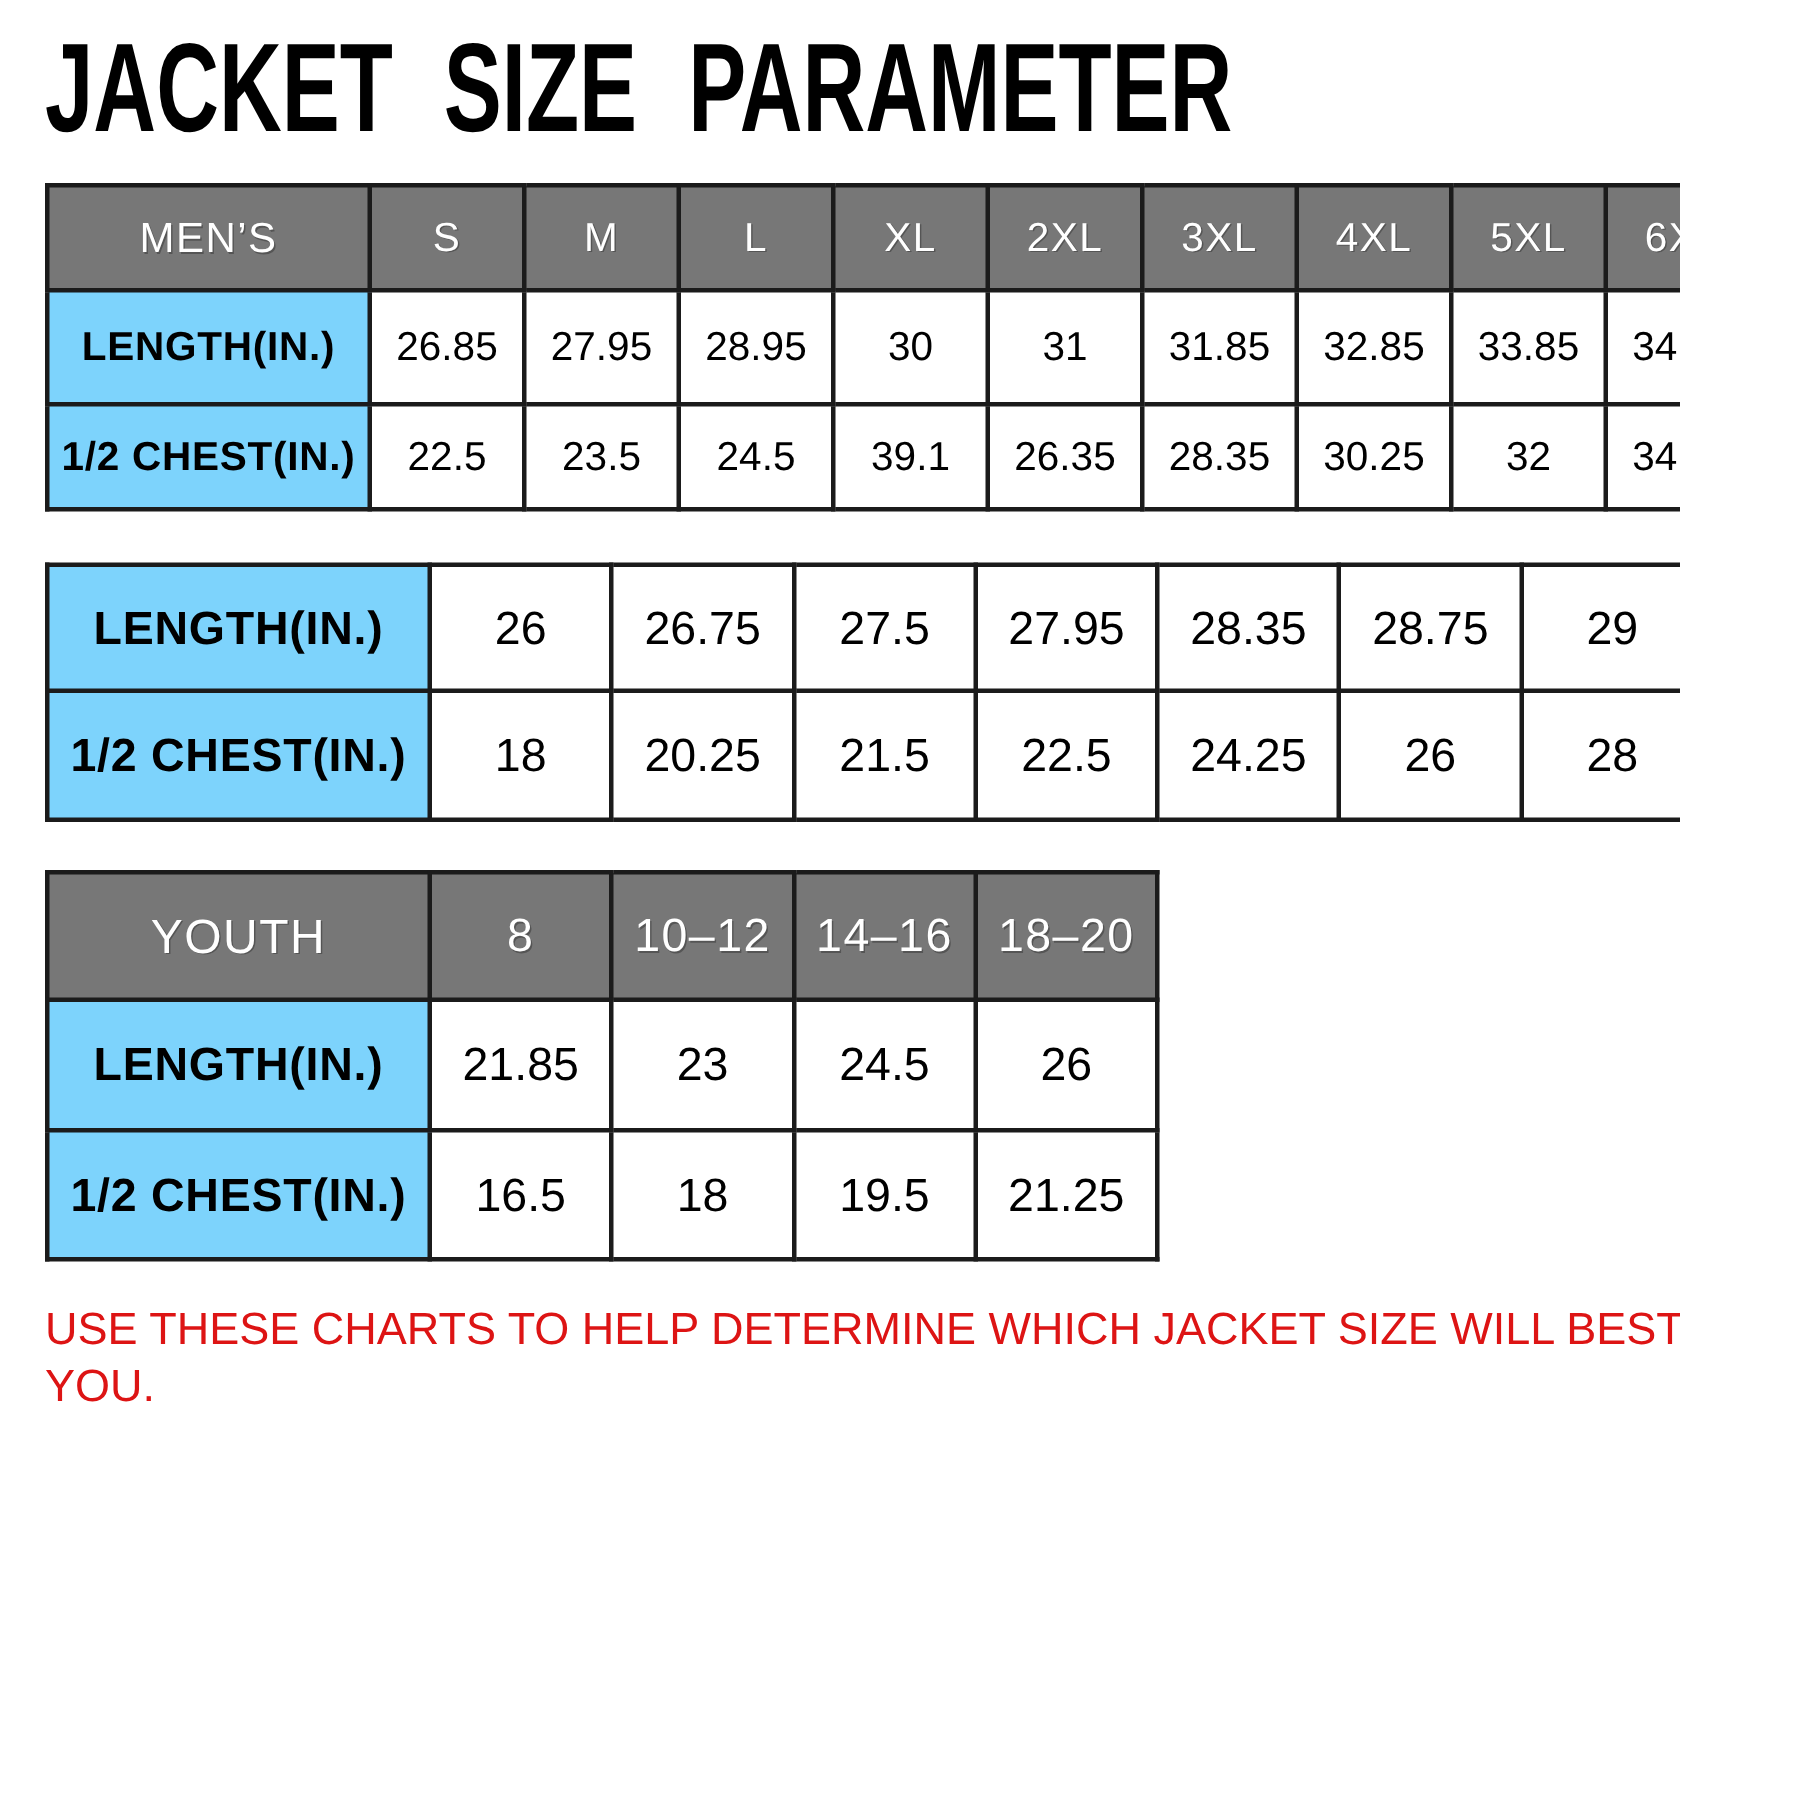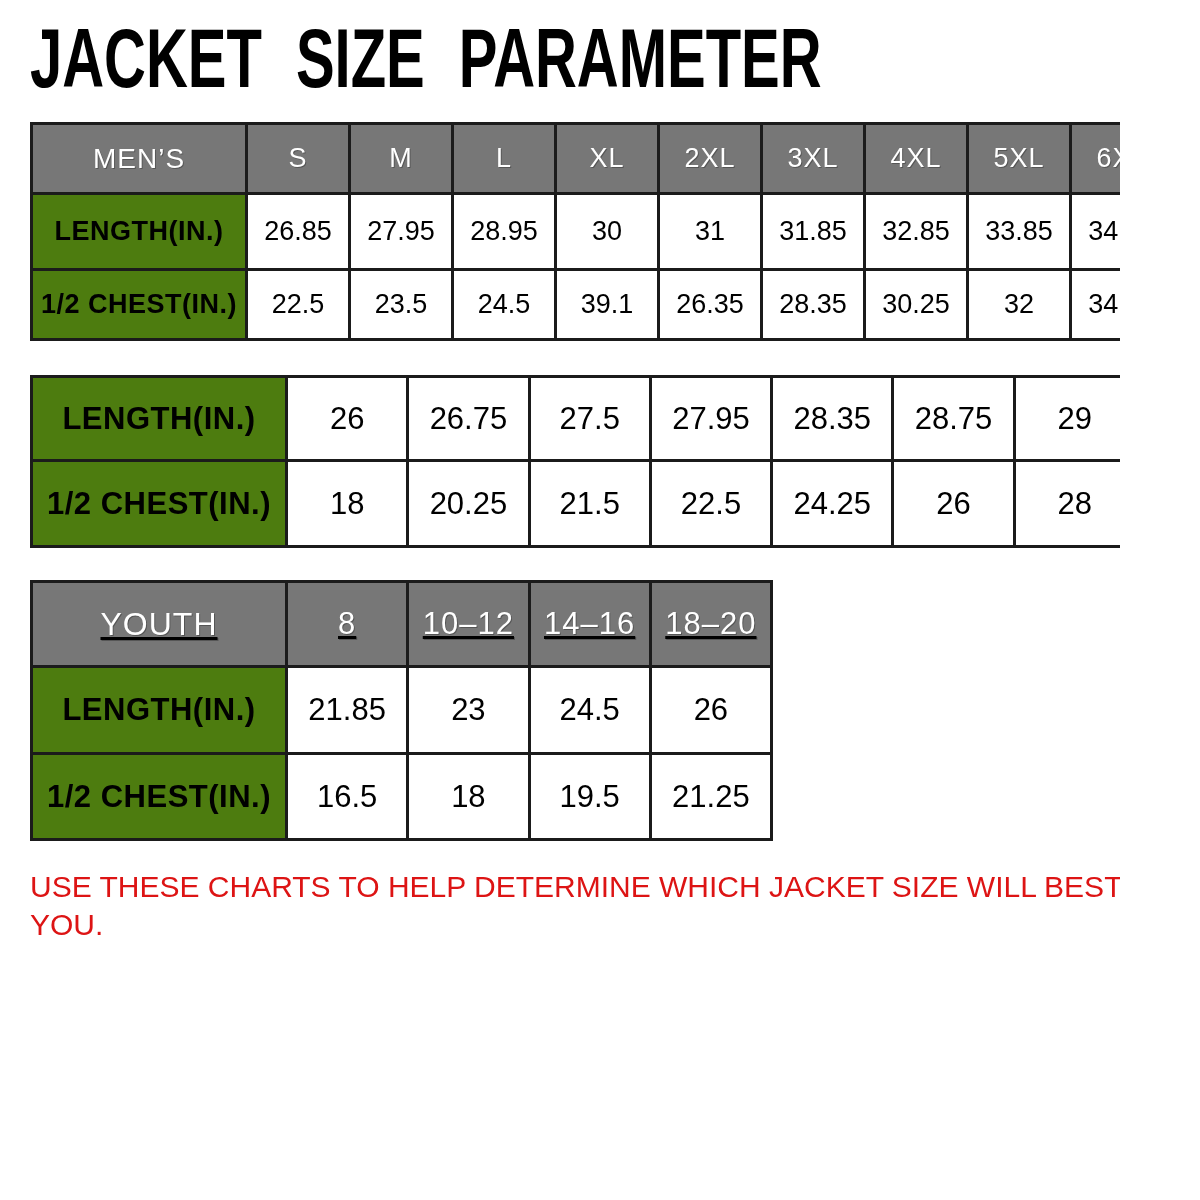--- a/index.html
+++ b/index.html
@@ -36,40 +36,40 @@
   table.t th,table.t td{
     border:3px solid var(--line);
     text-align:center;vertical-align:middle;padding:0;
     font-weight:400;
   }
   table.t tr.head th{
     background:var(--hdr);color:#fff;letter-spacing:1px;
     text-shadow:1px 1px 0 rgba(0,0,0,0.28);
   }
   table.t th.group{font-weight:400;}
-  table.t th.rowlabel{font-weight:700;background:#4d7c0f;letter-spacing:0.5px;}
+  table.t th.rowlabel{font-weight:700;background:#7dd3fc;letter-spacing:0.5px;}
 
   .t-mens{margin-top:24px;width:1145px;font-size:27px;border-radius:10px;}
   .t-mens .group{font-size:28px;}
   .t-mens col.c0{width:215px;}
   .t-mens tr.head{height:70px;}
   .t-mens tr.r0{height:76px;}
   .t-mens tr.r1{height:70px;}
 
   .t-womens{margin-top:34px;width:1107px;font-size:31px;}
   .t-womens .group{font-size:32px;}
   .t-womens col.c0{width:255px;}
   .t-womens tr.head{height:88px;}
   .t-womens tr.r0{height:84px;}
   .t-womens tr.r1{height:86px;}
 
   .t-youth{margin-top:32px;width:743px;font-size:31px;}
   .t-youth .group{font-size:32px;}
   .t-youth col.c0{width:255px;}
-  .t-youth tr.head{height:85px;text-decoration:underline;}
+  .t-youth tr.head{height:85px;}
   .t-youth tr.r0{height:87px;}
   .t-youth tr.r1{height:86px;}
 
   .footer-para{
     margin:30px 0 0 30px;width:1165px;
     font-size:30px;line-height:47px;color:var(--red);
   }
   .footer-line{
     margin:27px 0 0 30px;width:1165px;
     font-size:30px;line-height:38px;color:var(--red);

